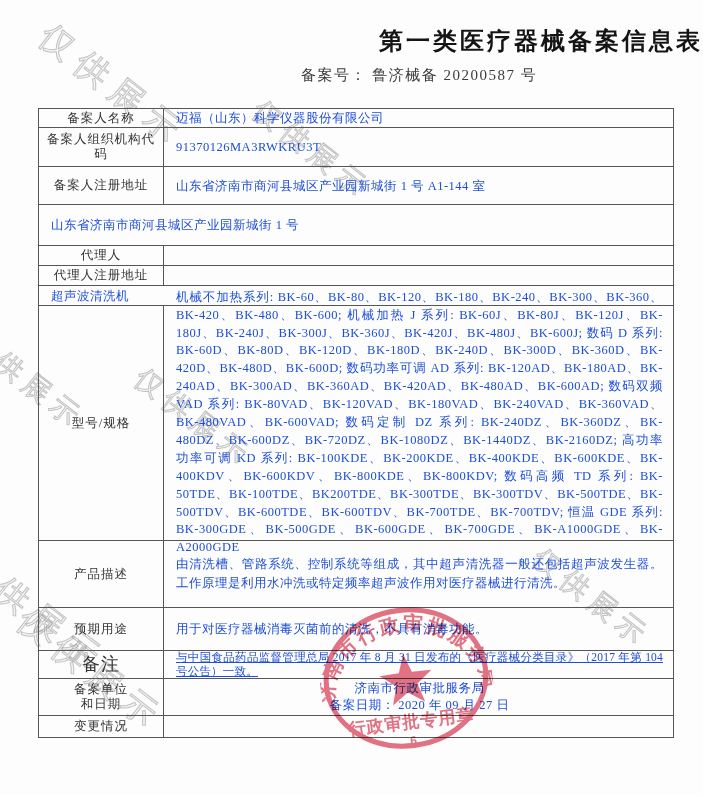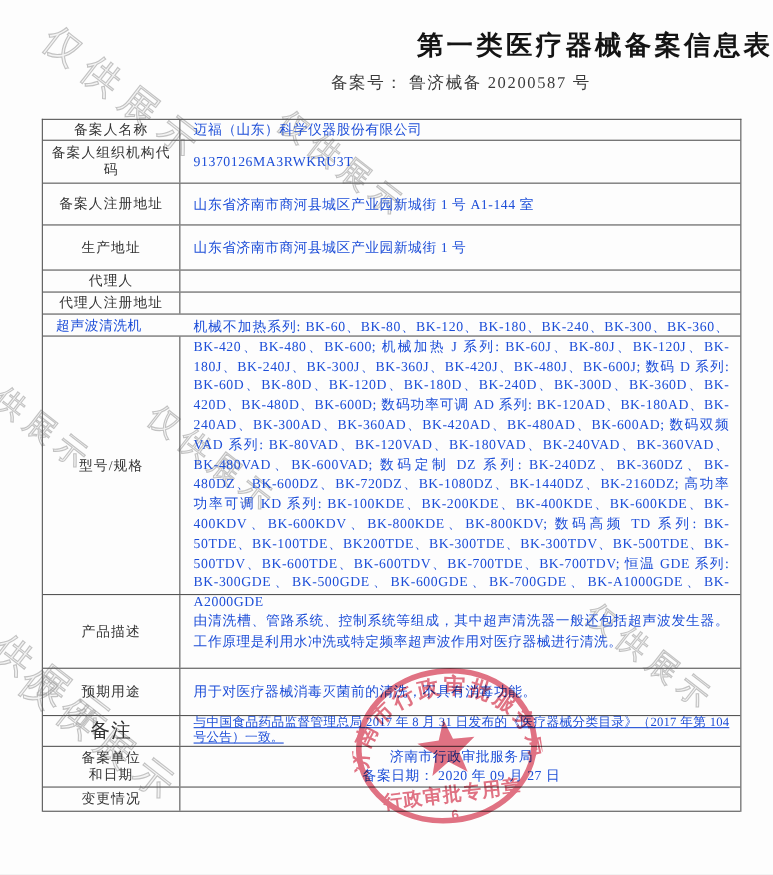--- a/index.html
+++ b/index.html
@@ -96,21 +96,20 @@
     </div>
 
     <div class="row h38">
       <div class="cell-l">备案人注册地址</div>
       <div class="cell-v">
           <span class="vtext">山东省济南市商河县城区产业园新城街 1 号 A1-144 室</span>
         </div>
     </div>
 
     <div class="row h41">
-      <div class="cell-l">生产地址</div>
       <div class="cell-v">
           <span class="vtext">山东省济南市商河县城区产业园新城街 1 号</span>
         </div>
     </div>
 
     <div class="row h20">
       <div class="cell-l">代理人</div>
       <div class="cell-v">
           <span class="vtext"></span>
         </div>

